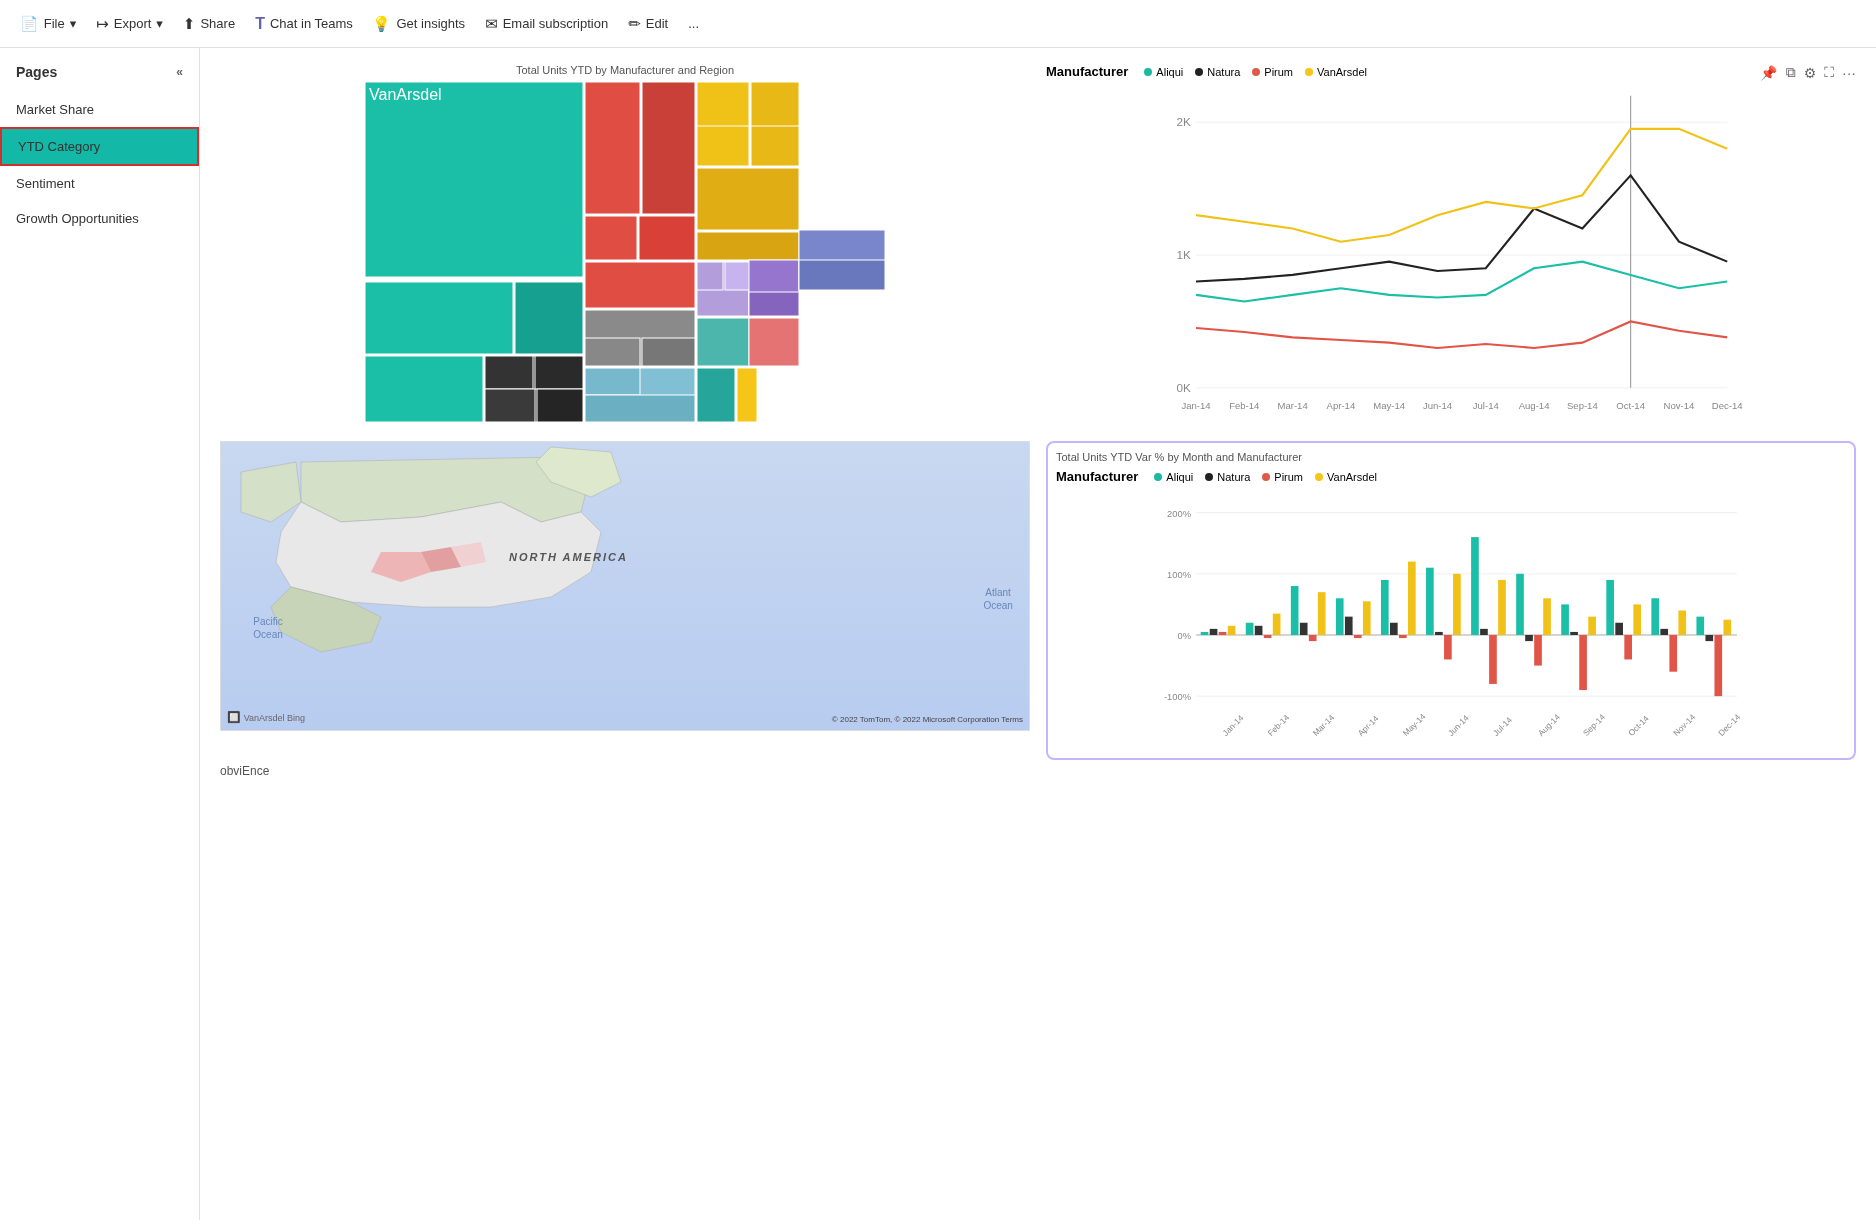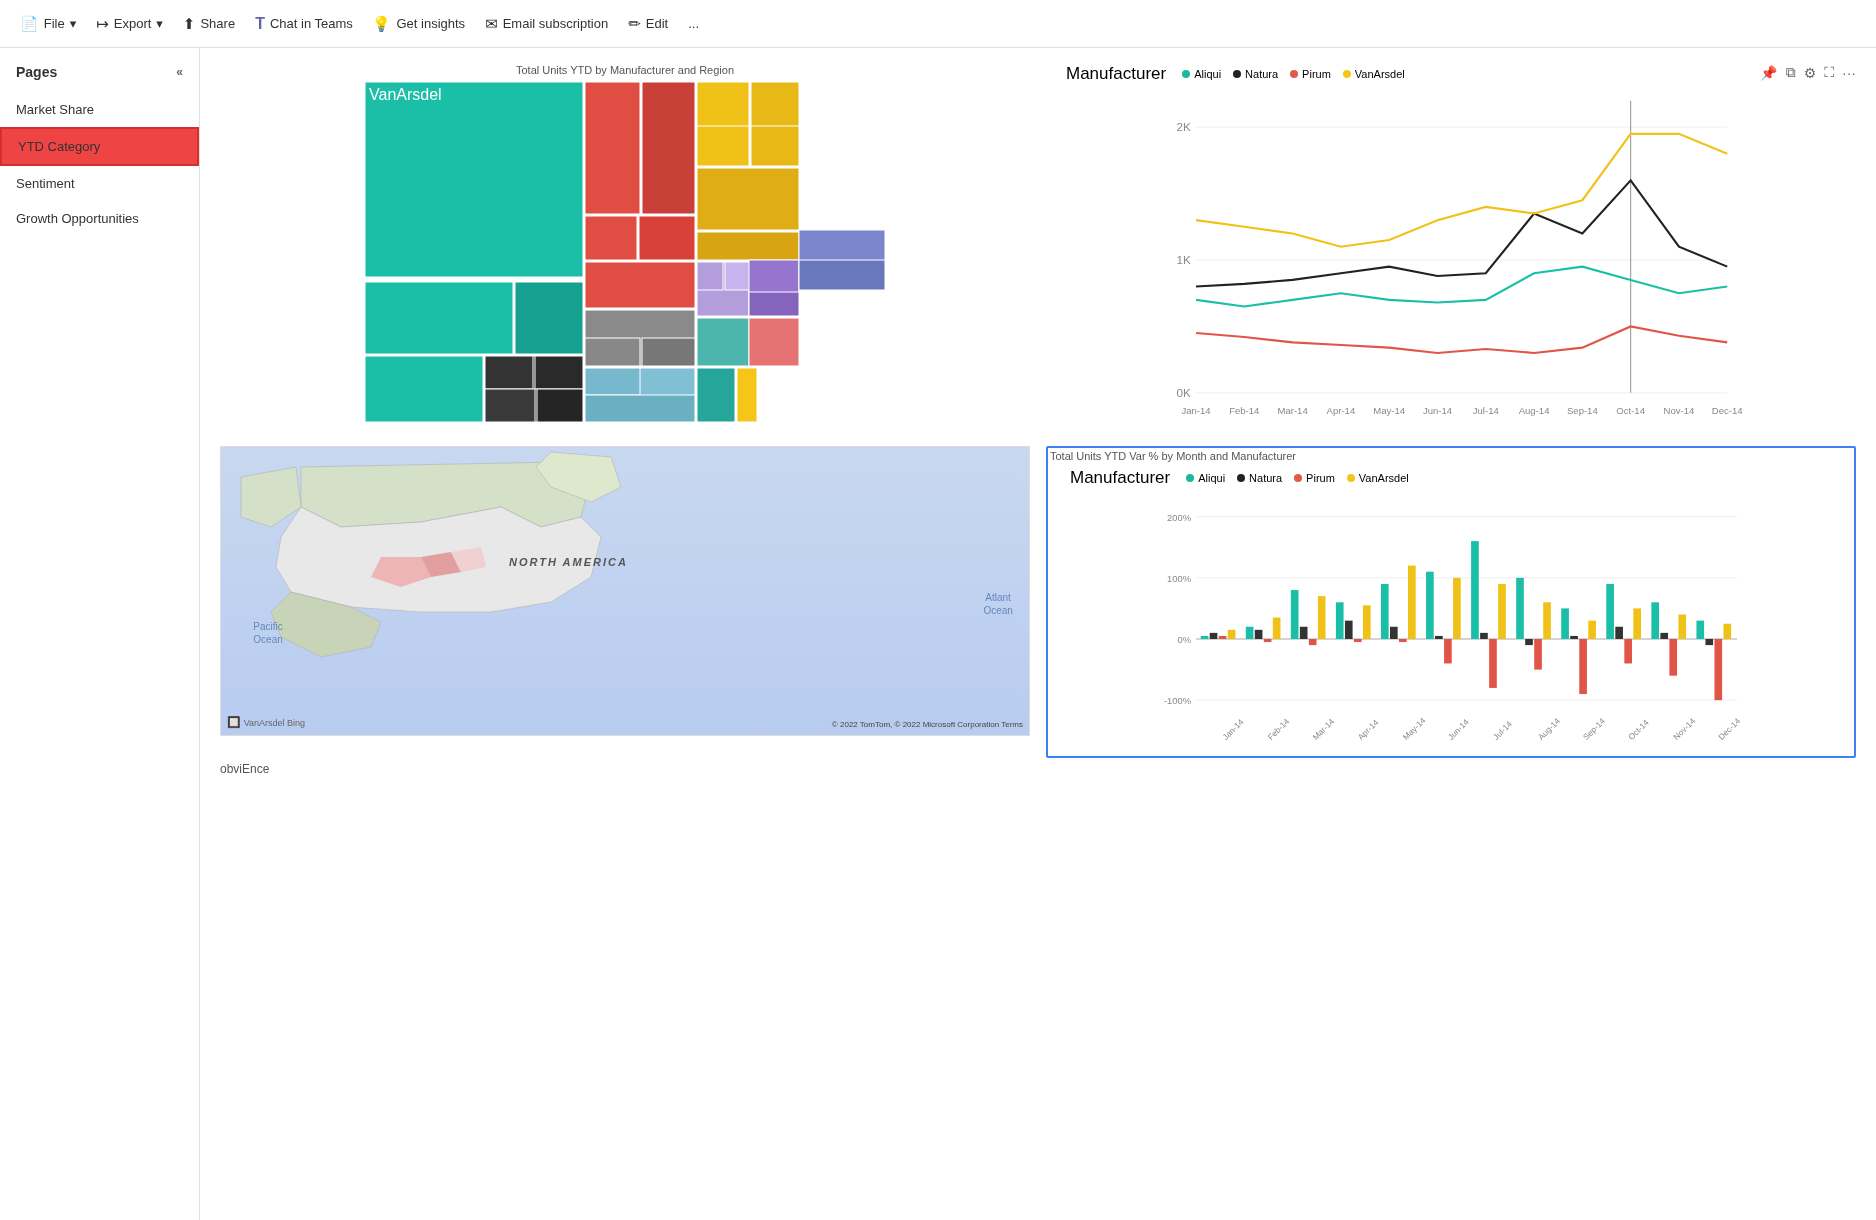--- a/index.html
+++ b/index.html
@@ -34,21 +34,21 @@
     .sidebar-header {
       display: flex; align-items: center; justify-content: space-between;
       padding: 4px 16px 12px 16px; font-weight: 600; font-size: 14px; color: #333;
     }
     .sidebar-collapse { cursor: pointer; color: #666; font-size: 12px; }
     .sidebar-item {
       padding: 10px 16px; cursor: pointer; font-size: 13px;
       color: #333; white-space: nowrap;
     }
     .sidebar-item.active {
-      background: #ef4444;
+      background: #14b8a6;
       border: 2px solid #d32f2f;
       font-weight: 500;
     }
 
     
     .content {
       flex: 1; overflow-y: auto; overflow-x: hidden;
       padding: 16px 20px;
       background: #fff;
       position: relative;
@@ -102,34 +102,34 @@
       position: absolute; font-size: 11px; font-weight: 600;
       color: #444; letter-spacing: 1px;
     }
     .map-ocean-label {
       position: absolute; font-size: 10px; color: #6688bb;
       text-align: center; line-height: 1.3;
     }
 
     
     .bar-chart-container {
-      border: 2px solid #3b82f6; padding: 2px; border-radius: 2px;
+      border: 2px solid #c4b5fd; padding: 8px; border-radius: 8px;
     }
     .bar-chart-area {
       width: 100%; height: 260px; position: relative;
     }
 
     
     .legend {
       display: flex; align-items: center; gap: 12px;
       font-size: 11px; margin-bottom: 6px; flex-wrap: wrap;
     }
     .legend-item { display: flex; align-items: center; gap: 4px; }
     .legend-dot { width: 8px; height: 8px; border-radius: 50%; flex-shrink: 0; }
-    .legend-label-text { font-weight: 400; margin-right: 4px; font-size: 17px; margin-left: 20px; }
+    .legend-label-text { font-weight: 700; margin-right: 4px; font-size: 13px; }
 
     .watermark {
       text-align: right; font-size: 12px; color: #555;
       padding: 4px 8px; position: absolute; bottom: 0; right: 0;
     }
 
     
     .bing-logo {
       position: absolute; bottom: 6px; left: 6px;
       font-size: 9px; color: #666; display: flex; align-items: center; gap: 3px;

